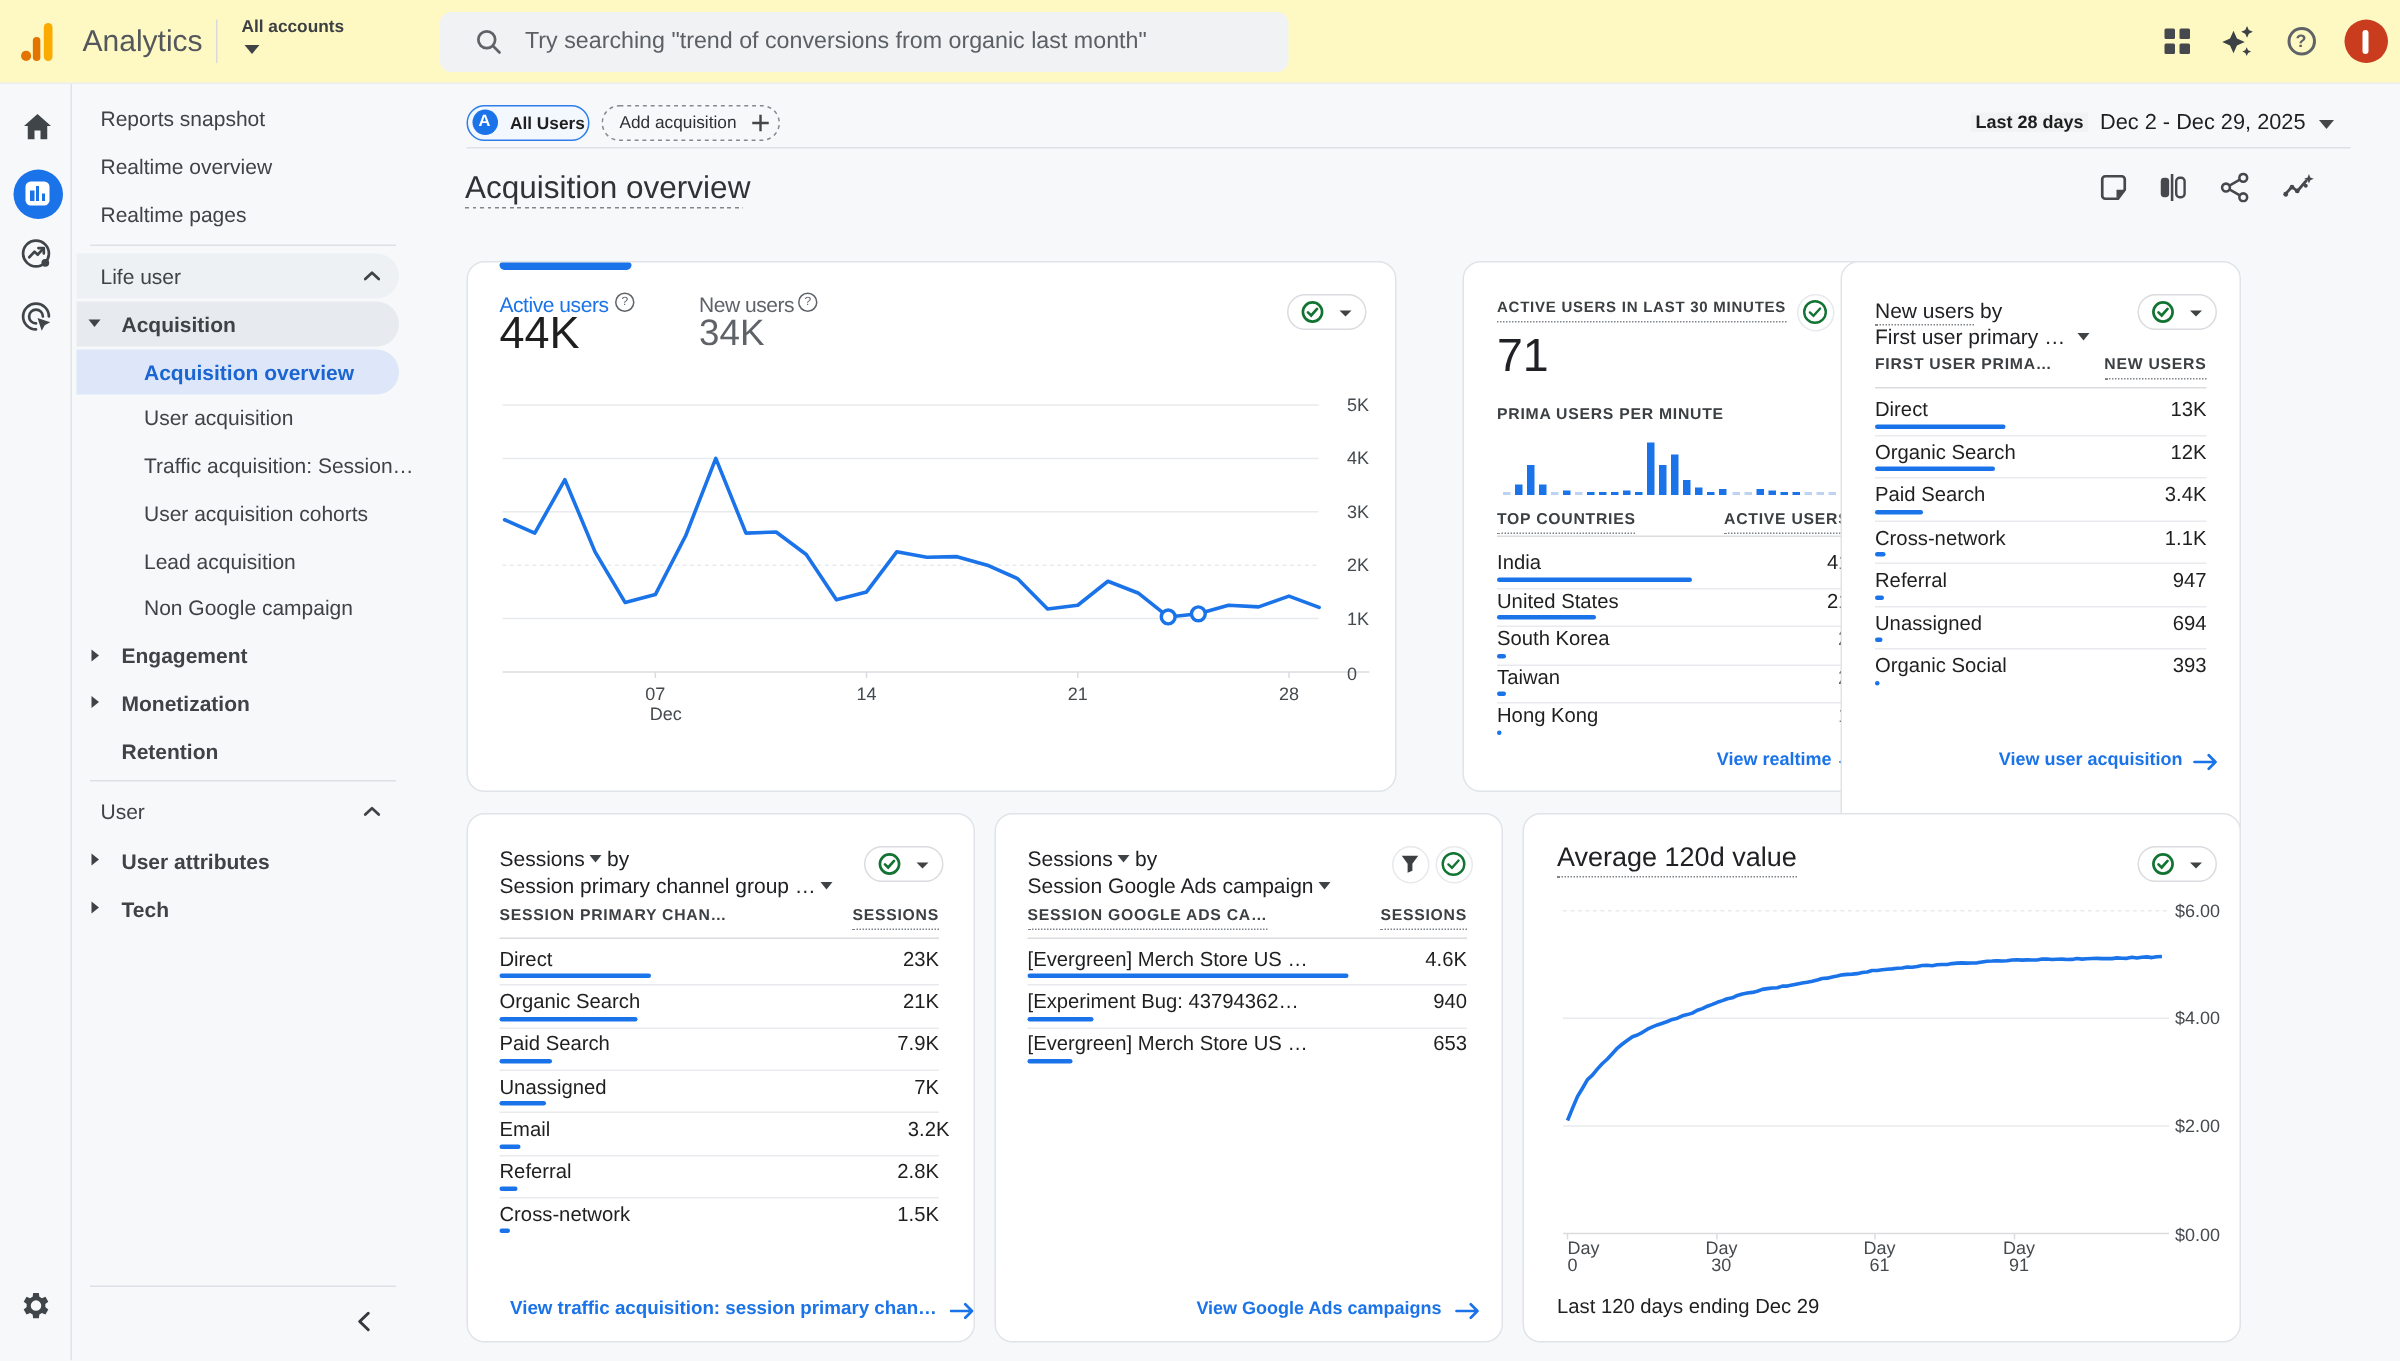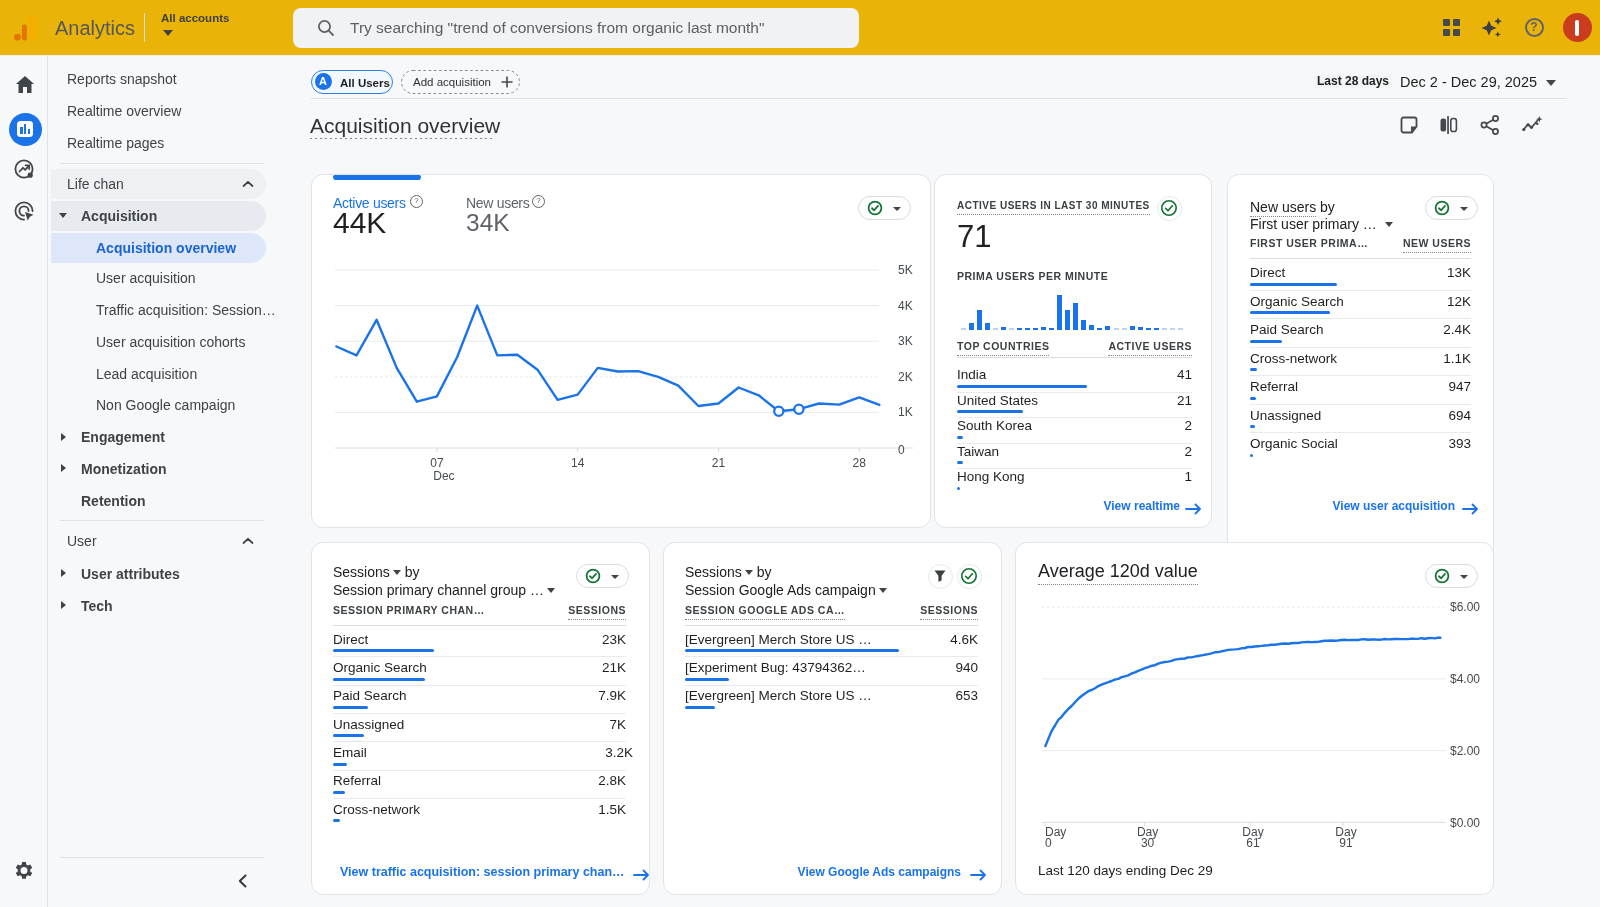--- a/index.html
+++ b/index.html
@@ -15,21 +15,21 @@
 .nm{font-size:13.5px;color:#1f1f1f;line-height:18px}
 .vl{font-size:13.5px;color:#1f1f1f;line-height:18px;text-align:right}
 .link{font-size:12px;font-weight:700;color:#1a73e8;line-height:18px}
 .tri-d{display:inline-block;width:0;height:0;border-left:4.5px solid transparent;border-right:4.5px solid transparent;border-top:5px solid #3f4346}
 .tri-r{display:inline-block;width:0;height:0;border-top:4.5px solid transparent;border-bottom:4.5px solid transparent;border-left:5px solid #3f4346}
 .pill{position:absolute;width:53px;height:24px;border:1px solid #dadce0;border-radius:12px;background:#fff}
 .navi{font-size:14px;color:#3f4346;line-height:18px;position:absolute;white-space:nowrap}
 .cardtitle{font-size:14px;font-weight:400;color:#202124;line-height:18px}
 </style>
 </head><body>
-<div class="a" style="left:0;top:0;width:1600px;height:56px;background:#eab308;border-bottom:1px solid #eceef1">
+<div class="a" style="left:0;top:0;width:1600px;height:56px;background:#fef9c3;border-bottom:1px solid #eceef1">
   <svg class="a" style="left:14px;top:15px" width="22" height="26" viewBox="0 0 22 26">
     <rect x="15.2" y="0.4" width="5.8" height="25.2" rx="2.9" fill="#F9AB00"></rect>
     <rect x="7.9" y="9.6" width="5" height="16" rx="2.5" fill="#E37400"></rect>
     <circle cx="3.4" cy="22.2" r="3.4" fill="#E37400"></circle>
   </svg>
   <div class="t" style="left:55px;top:15px;font-size:20px;color:#54585c;line-height:26px">Analytics</div>
   <div class="a" style="left:144px;top:13px;width:1px;height:29px;background:#d7dadd"></div>
   <div class="t" style="left:161px;top:12px;font-size:11.5px;font-weight:700;color:#3c4043">All accounts</div>
   <div class="a" style="left:163px;top:30px;line-height:0;font-size:0"><span class="tri-d" style="border-left-width:5px;border-right-width:5px;border-top-width:6px"></span></div>
   <div class="a" style="left:293px;top:8px;width:566px;height:40px;background:#f0f2f4;border-radius:8px">
@@ -87,21 +87,21 @@
   <svg class="a" style="left:14px;top:805px" width="20" height="20" viewBox="0 0 20 20" fill="#40454a">
     <path d="M17.8 11 a8 8 0 0 0 0-2 l2-1.55 -1.9-3.3 -2.35.95 a8 8 0 0 0-1.7-1 L13.5 1.6 h-3.8 L9.35 4.1 a8 8 0 0 0-1.7 1 L5.3 4.15 3.4 7.45 5.4 9 a8 8 0 0 0 0 2 L3.4 12.55 l1.9 3.3 2.35-.95 a8 8 0 0 0 1.7 1 l.35 2.5 h3.8 l.35-2.5 a8 8 0 0 0 1.7-1 l2.35.95 1.9-3.3 Z M11.6 13.5 a3.5 3.5 0 1 1 0-7 3.5 3.5 0 0 1 0 7 Z" transform="translate(-1.6,-0.6)"></path>
   </svg>
 </div>
 <div class="a" style="left:49px;top:56px;width:245px;height:851px">
     <div class="navi " style="left:18.0px;top:14.0px">Reports snapshot</div>
     <div class="navi " style="left:18.0px;top:45.6px">Realtime overview</div>
     <div class="navi " style="left:18.0px;top:77.5px">Realtime pages</div>
     <div class="sep" style="left:11px;top:106.5px;width:204px;background:#dde1e5"></div>
     <div class="a" style="left:2px;top:112.6px;width:214.6px;height:30px;background:#eef1f4;border-radius:0 15px 15px 0"></div>
-    <div class="navi " style="left:18.0px;top:118.6px">Life chan</div>
+    <div class="navi " style="left:18.0px;top:118.6px">Life user</div>
     <svg class="a" style="left:192.7px;top:123.6px" width="12" height="8" viewBox="0 0 12 8">
       <path d="M1.5 6 L6 1.8 L10.5 6" fill="none" stroke="#3f4346" stroke-width="1.8" stroke-linecap="round" stroke-linejoin="round"></path>
     </svg>
     <div class="a" style="left:2px;top:144.6px;width:214.6px;height:30px;background:#e7eaee;border-radius:0 15px 15px 0"></div>
     <div class="a" style="left:10.0px;top:157.1px;line-height:0;font-size:0">
       <span class="tri-d" style="display:block"></span>
     </div>
     <div class="navi " style="left:32.0px;top:150.6px;font-weight:700">Acquisition</div>
     <div class="a" style="left:2px;top:176.6px;width:214.6px;height:30px;background:#dde7f9;border-radius:0 15px 15px 0"></div>
     <div class="navi " style="left:47.0px;top:182.6px;font-weight:700;color:#1a65d1">Acquisition overview</div>
@@ -220,21 +220,21 @@
     <div class="pill" style="left:546px;top:21px">
       <div class="a" style="left:8px;top:3px"><svg width="16" height="16" viewBox="0 0 18 18">
           <circle cx="9" cy="9" r="7.2" fill="none" stroke="#137333" stroke-width="2.0"></circle>
           <path d="M5.6 9.3 L8 11.6 L12.4 6.7" stroke="#137333" stroke-width="2.0" fill="none" stroke-linecap="round"></path>
         </svg></div>
       <div class="a" style="left:34px;top:10px;line-height:0;font-size:0">
         <span class="tri-d" style="display:block;border-left-width:4px;border-right-width:4px;border-top-width:4.5px"></span>
       </div>
     </div>
   </div>
-<div class="card" style="left:934px;top:174px;width:278px;height:354px">
+<div class="card" style="left:975px;top:174px;width:278px;height:354px">
     <div class="t caps" style="left:22px;top:25px;font-size:10px"><span class="dotu">ACTIVE USERS IN LAST 30 MINUTES</span></div>
     <div class="a" style="left:221.8px;top:20.5px;width:25px;height:25px;border:1px solid #e7e9ec;border-radius:50%;background:#fff">
       <div class="a" style="left:2.5px;top:2.5px"><svg width="18" height="18" viewBox="0 0 18 18">
           <circle cx="9" cy="9" r="7.2" fill="none" stroke="#137333" stroke-width="1.6"></circle>
           <path d="M5.6 9.3 L8 11.6 L12.4 6.7" stroke="#137333" stroke-width="1.6" fill="none" stroke-linecap="round"></path>
         </svg></div>
     </div>
     <div class="t" style="left:22px;top:44px;font-size:31px;color:#202124;line-height:36px">71</div>
     <div class="t caps" style="left:22px;top:95px">PRIMA USERS PER MINUTE</div>
     <div class="a" style="left:25.5px;top:153px;width:5px;height:2px;background:#bed2f3"></div>
@@ -309,21 +309,21 @@
     <div class="hsep" style="left:22px;right:22px;top:83px"></div>
     <div class="t nm" style="left:22px;top:89.0px">Direct</div>
     <div class="t vl" style="right:22px;top:89.0px">13K</div>
     <div class="bar" style="left:22px;top:107.5px;width:87.0px"></div>
     <div class="sep" style="left:22px;right:22px;top:114.5px"></div>
     <div class="t nm" style="left:22px;top:117.5px">Organic Search</div>
     <div class="t vl" style="right:22px;top:117.5px">12K</div>
     <div class="bar" style="left:22px;top:136.0px;width:80.0px"></div>
     <div class="sep" style="left:22px;right:22px;top:143.0px"></div>
     <div class="t nm" style="left:22px;top:146.0px">Paid Search</div>
-    <div class="t vl" style="right:22px;top:146.0px">2.4K</div>
+    <div class="t vl" style="right:22px;top:146.0px">3.4K</div>
     <div class="bar" style="left:22px;top:164.5px;width:32.0px"></div>
     <div class="sep" style="left:22px;right:22px;top:171.5px"></div>
     <div class="t nm" style="left:22px;top:174.5px">Cross-network</div>
     <div class="t vl" style="right:22px;top:174.5px">1.1K</div>
     <div class="bar" style="left:22px;top:193.0px;width:7.4px"></div>
     <div class="sep" style="left:22px;right:22px;top:200.0px"></div>
     <div class="t nm" style="left:22px;top:203.0px">Referral</div>
     <div class="t vl" style="right:22px;top:203.0px">947</div>
     <div class="bar" style="left:22px;top:221.5px;width:6.3px"></div>
     <div class="sep" style="left:22px;right:22px;top:228.5px"></div>

